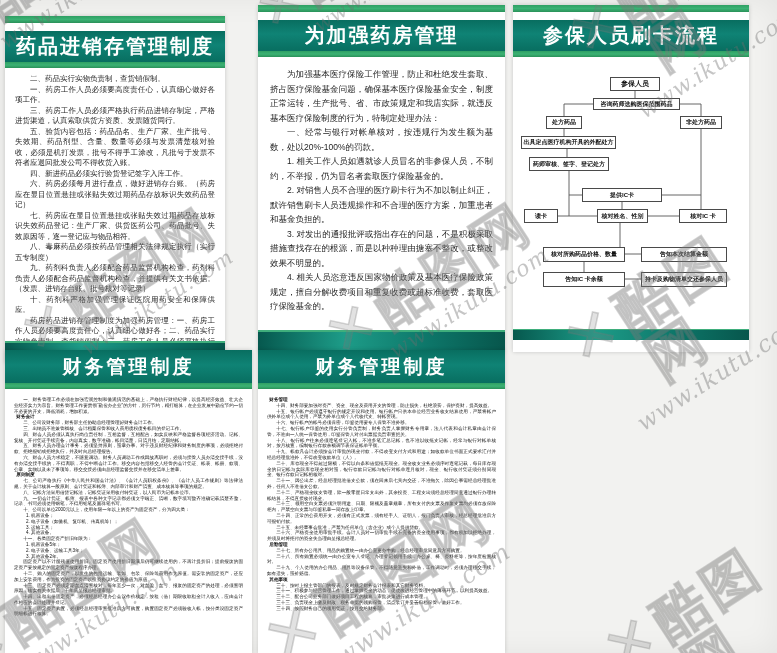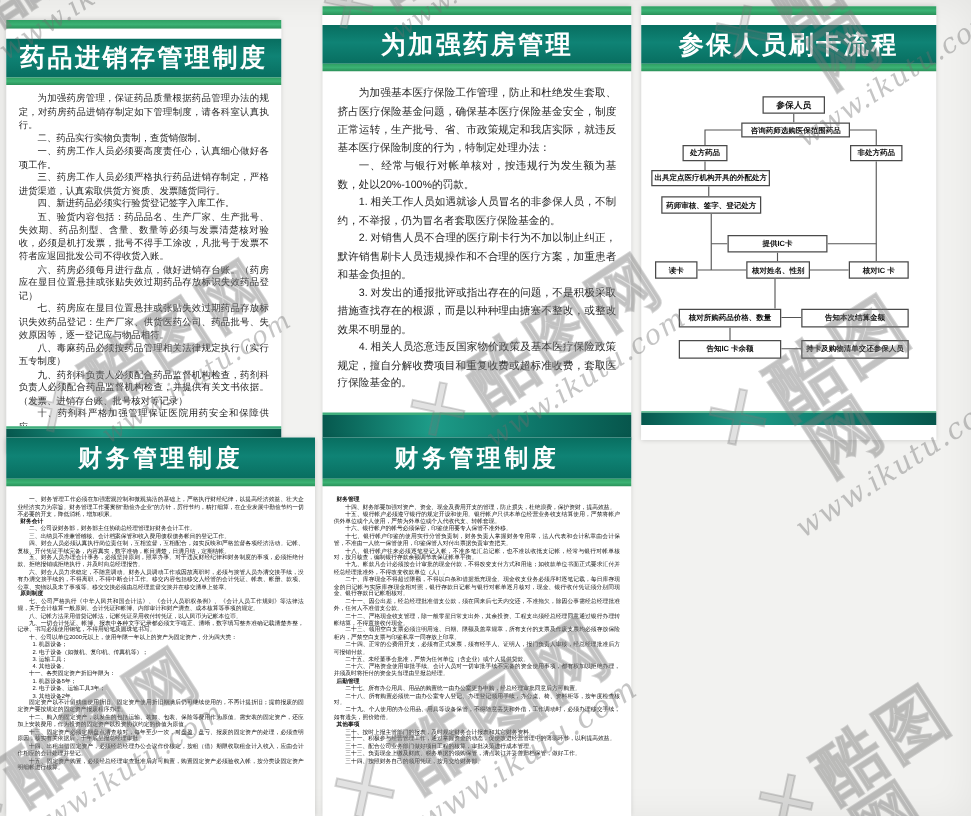--- a/index.html
+++ b/index.html
@@ -56,26 +56,25 @@
 <div id="stage">
 
   <section class="panel" id="p1">
     <div class="strip"></div>
     <div class="gap"></div>
     <div class="tband">
       <span class="ptitle">药品进销存管理制度</span>
     </div>
     <div class="strip2"></div>
     <div class="pbody">
-        <p class="k-p">为加强药房管理，保证药品质量根据药品管理办法的规定，对药房药品进销存制定如下管理制度，请各科室认真执行。</p>
         <p class="k-p">二、药品实行实物负责制，查货销假制。</p>
         <p class="k-p">一、药房工作人员必须要高度责任心，认真细心做好各项工作。</p>
         <p class="k-p">三、药房工作人员必须严格执行药品进销存制定，严格进货渠道，认真索取供货方资质、发票随货同行。</p>
+        <p class="k-p">五、验货内容包括：药品品名、生产厂家、生产批号、失效期、药品剂型、含量、数量等必须与发票清楚核对验收，必须是机打发票，批号不得手工涂改，凡批号于发票不符者应退回批发公司不得收货入账。</p>
         <p class="k-p">四、新进药品必须实行验货登记签字入库工作。</p>
-        <p class="k-p">五、验货内容包括：药品品名、生产厂家、生产批号、失效期、药品剂型、含量、数量等必须与发票清楚核对验收，必须是机打发票，批号不得手工涂改，凡批号于发票不符者应退回批发公司不得收货入账。</p>
         <p class="k-p">六、药房必须每月进行盘点，做好进销存台账。（药房应在显目位置悬挂或张贴失效过期药品存放标识失效药品登记）</p>
         <p class="k-p">七、药房应在显目位置悬挂或张贴失效过期药品存放标识失效药品登记：生产厂家、供货医药公司、药品批号、失效原因等，逐一登记应与物品相符。</p>
         <p class="k-p">八、毒麻药品必须按药品管理相关法律规定执行（实行五专制度）</p>
         <p class="k-p">九、药剂科负责人必须配合药品监督机构检查，药剂科负责人必须配合药品监督机构检查，并提供有关文书依据。（发票、进销存台账、批号核对等记录）</p>
         <p class="k-p">十、药剂科严格加强管理保证医院用药安全和保障供应。</p>
         <p class="k-p">药房药品进销存管理制度为加强药房管理：一、药房工作人员必须要高度责任心，认真细心做好各；二、药品实行实物负责制，查货销假制；三、药房工作人员必须严格执行药品进销存制定，严格；四、新进药品必须实行验货登记签字入库工作；五、验货内容包括：药品品名、生产厂家、生产批号；六、药房必须每月进行盘点，做好进销存台账。</p>
       </div>
     <div class="bband"></div>
   </section>
 

